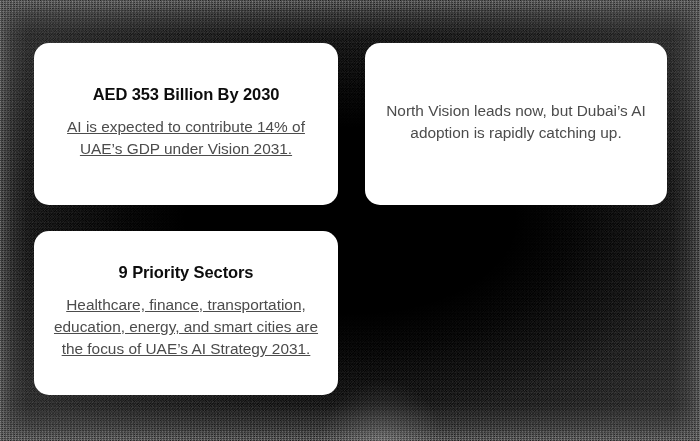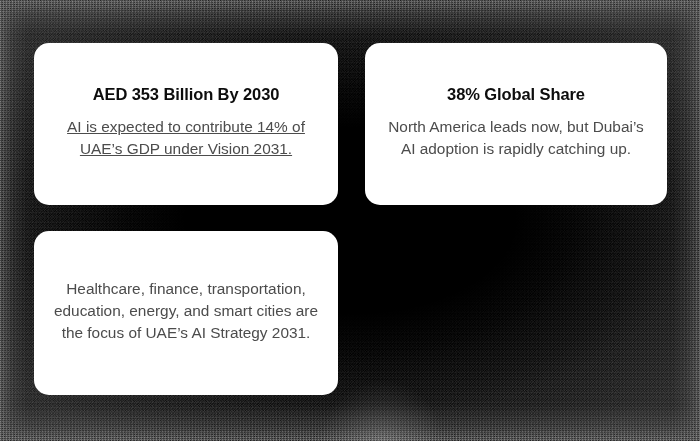--- a/index.html
+++ b/index.html
@@ -105,43 +105,43 @@
     font-size: 15.4px;
     font-weight: 400;
     color: #4c4c4c;
     line-height: 1.42;
     margin: 0;
     max-width: 100%;
   }
   .card-r1c1 .stat-body { max-width: 278px; text-decoration: underline; }
   .card-r1c2 .stat-body { max-width: 276px; }
   .card-r2c1 .stat-body { max-width: 268px; }
-  .card-r2c2 .stat-body { max-width: 292px; }
+  .card-r2c2 .stat-body { max-width: 292px; text-decoration: underline; }
 </style>
 </head>
 <body>
 
 <div id="screenshot">
 
   <div class="bg-base"></div>
   <div class="bg-grain"></div>
   <div class="bg-grain-2"></div>
   <div class="bg-wash"></div>
 
   <div class="card-grid">
 
     <div class="stat-card card-r1c1">
       <div class="stat-title">AED 353 Billion By 2030</div>
       <div class="stat-body">AI is expected to contribute 14% of UAE’s GDP under Vision 2031.</div>
     </div>
 
 
     <div class="stat-card card-r2c1">
-      <div class="stat-title">38% Global Share</div>
-      <div class="stat-body">North America leads now, but Dubai’s AI adoption is rapidly catching up.</div>
+      <div class="stat-body">North Vision leads now, but Dubai’s AI adoption is rapidly catching up.</div>
     </div>
 
     <div class="stat-card card-r2c2">
+      <div class="stat-title">9 Priority Sectors</div>
       <div class="stat-body">Healthcare, finance, transportation, education, energy, and smart cities are the focus of UAE’s AI Strategy 2031.</div>
     </div>
 
   </div>
 </div>
 
 </body></html>

